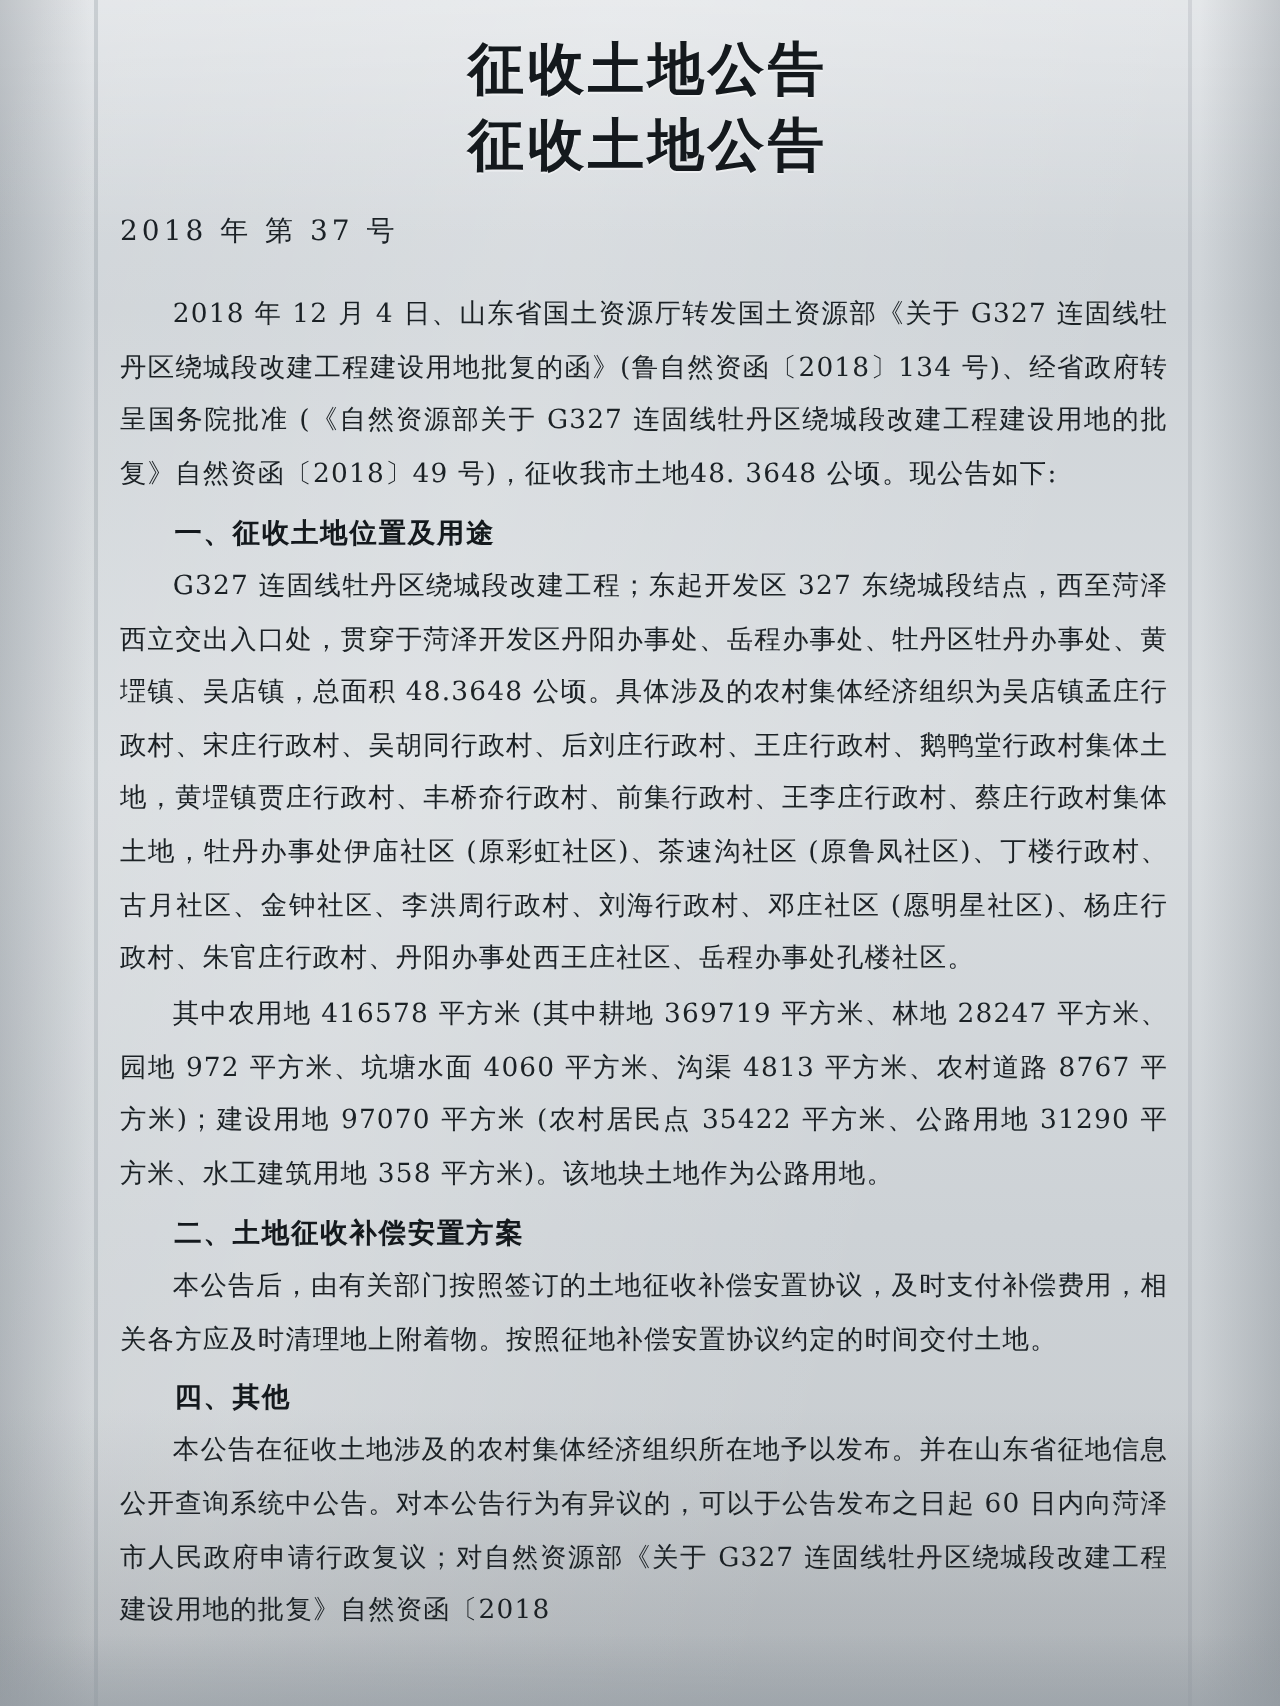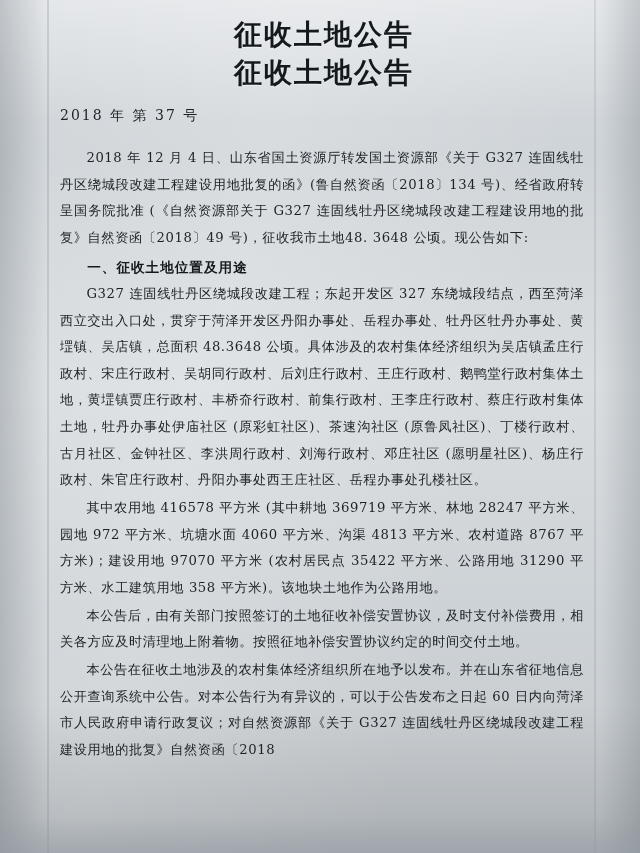--- a/index.html
+++ b/index.html
@@ -127,21 +127,23 @@
     </div>
 
     <div class="issue">2018 年  第 37 号</div>
 
     <p class="body">2018 年 12 月 4 日、山东省国土资源厅转发国土资源部《关于 G327 连固线牡丹区绕城段改建工程建设用地批复的函》(鲁自然资函〔2018〕134 号)、经省政府转呈国务院批准 (《自然资源部关于 G327 连固线牡丹区绕城段改建工程建设用地的批复》自然资函〔2018〕49 号)，征收我市土地48. 3648 公顷。现公告如下:</p>
 
     <h2 class="section">一、征收土地位置及用途</h2>
     <p class="body">G327 连固线牡丹区绕城段改建工程；东起开发区 327 东绕城段结点，西至菏泽西立交出入口处，贯穿于菏泽开发区丹阳办事处、岳程办事处、牡丹区牡丹办事处、黄堽镇、吴店镇，总面积 48.3648 公顷。具体涉及的农村集体经济组织为吴店镇孟庄行政村、宋庄行政村、吴胡同行政村、后刘庄行政村、王庄行政村、鹅鸭堂行政村集体土地，黄堽镇贾庄行政村、丰桥夼行政村、前集行政村、王李庄行政村、蔡庄行政村集体土地，牡丹办事处伊庙社区 (原彩虹社区)、茶速沟社区 (原鲁凤社区)、丁楼行政村、古月社区、金钟社区、李洪周行政村、刘海行政村、邓庄社区 (愿明星社区)、杨庄行政村、朱官庄行政村、丹阳办事处西王庄社区、岳程办事处孔楼社区。</p>
     <p class="body">其中农用地 416578 平方米 (其中耕地 369719 平方米、林地 28247 平方米、园地 972 平方米、坑塘水面 4060 平方米、沟渠 4813 平方米、农村道路 8767 平方米)；建设用地 97070 平方米 (农村居民点 35422 平方米、公路用地 31290 平方米、水工建筑用地 358 平方米)。该地块土地作为公路用地。</p>
 
+    <h2 class="section">二、土地征收补偿安置方案</h2>
 
     <p class="body">本公告后，由有关部门按照签订的土地征收补偿安置协议，及时支付补偿费用，相关各方应及时清理地上附着物。按照征地补偿安置协议约定的时间交付土地。</p>
 
+    <h2 class="section">四、其他</h2>
     <p class="body">本公告在征收土地涉及的农村集体经济组织所在地予以发布。并在山东省征地信息公开查询系统中公告。对本公告行为有异议的，可以于公告发布之日起 60 日内向菏泽市人民政府申请行政复议；对自然资源部《关于 G327 连固线牡丹区绕城段改建工程建设用地的批复》自然资函〔2018</p>
 
   </div>
 
   <div class="blur-bottom"></div>
 </div>
 
 </body></html>

